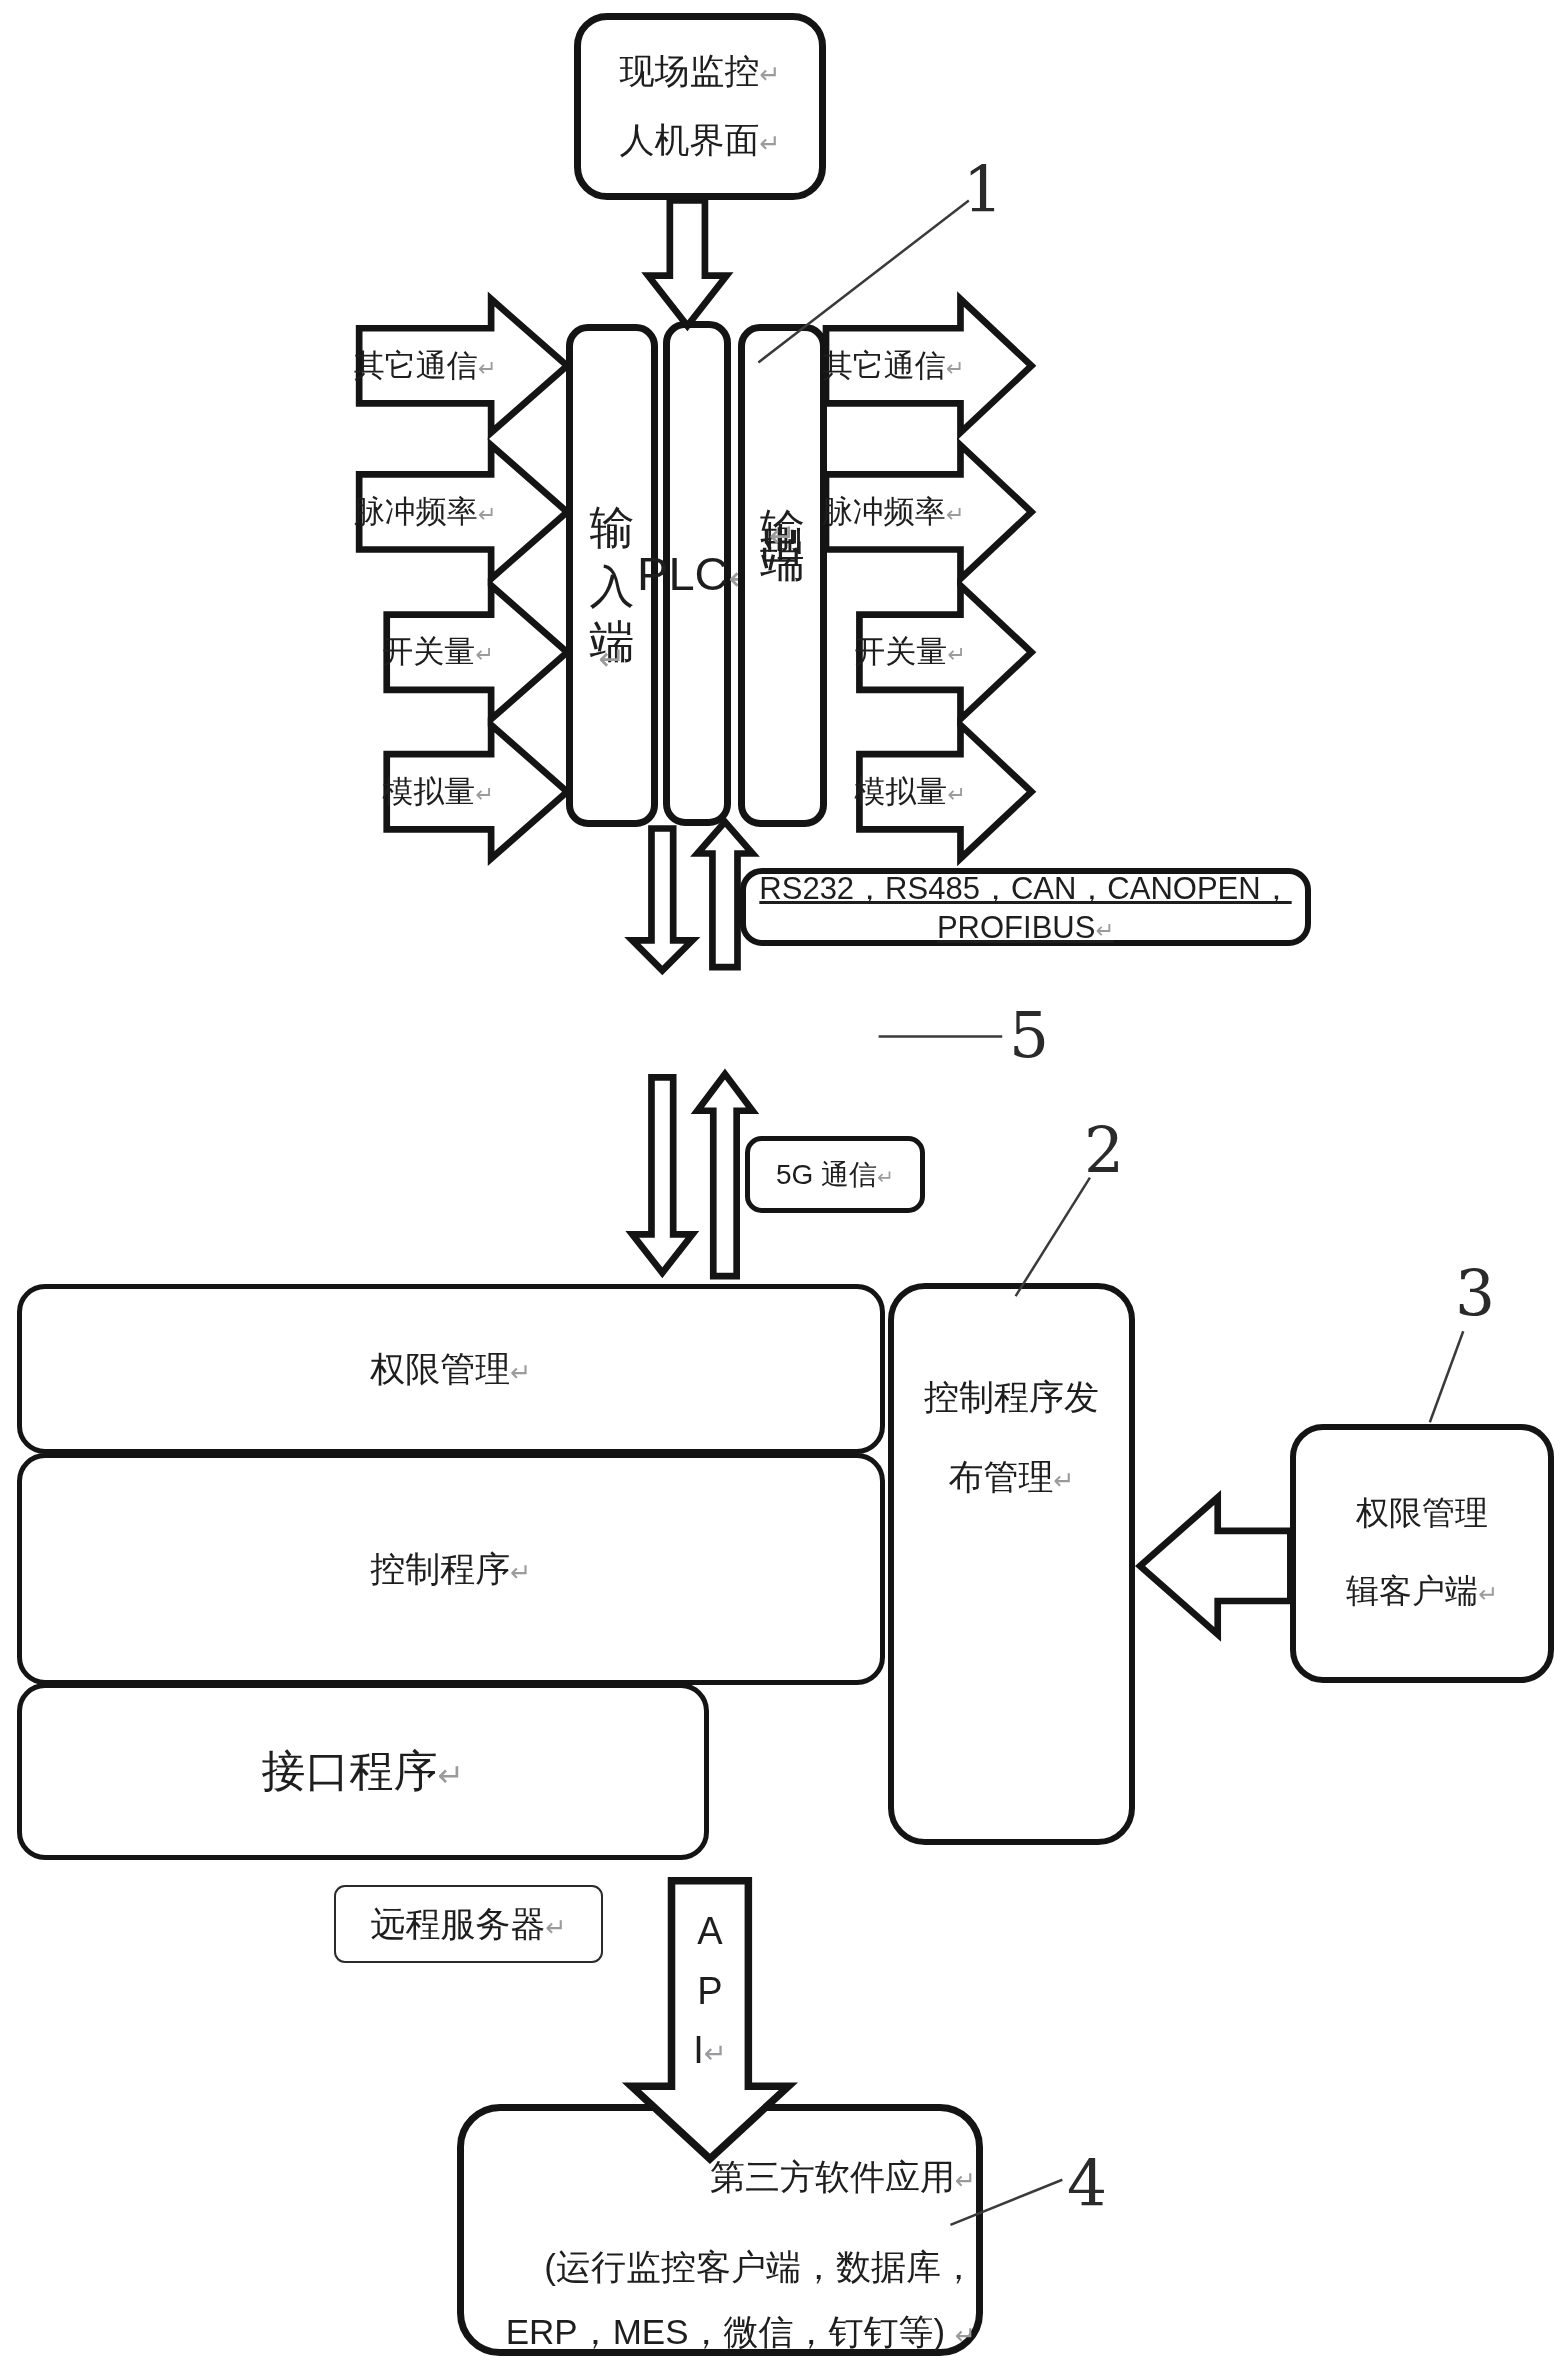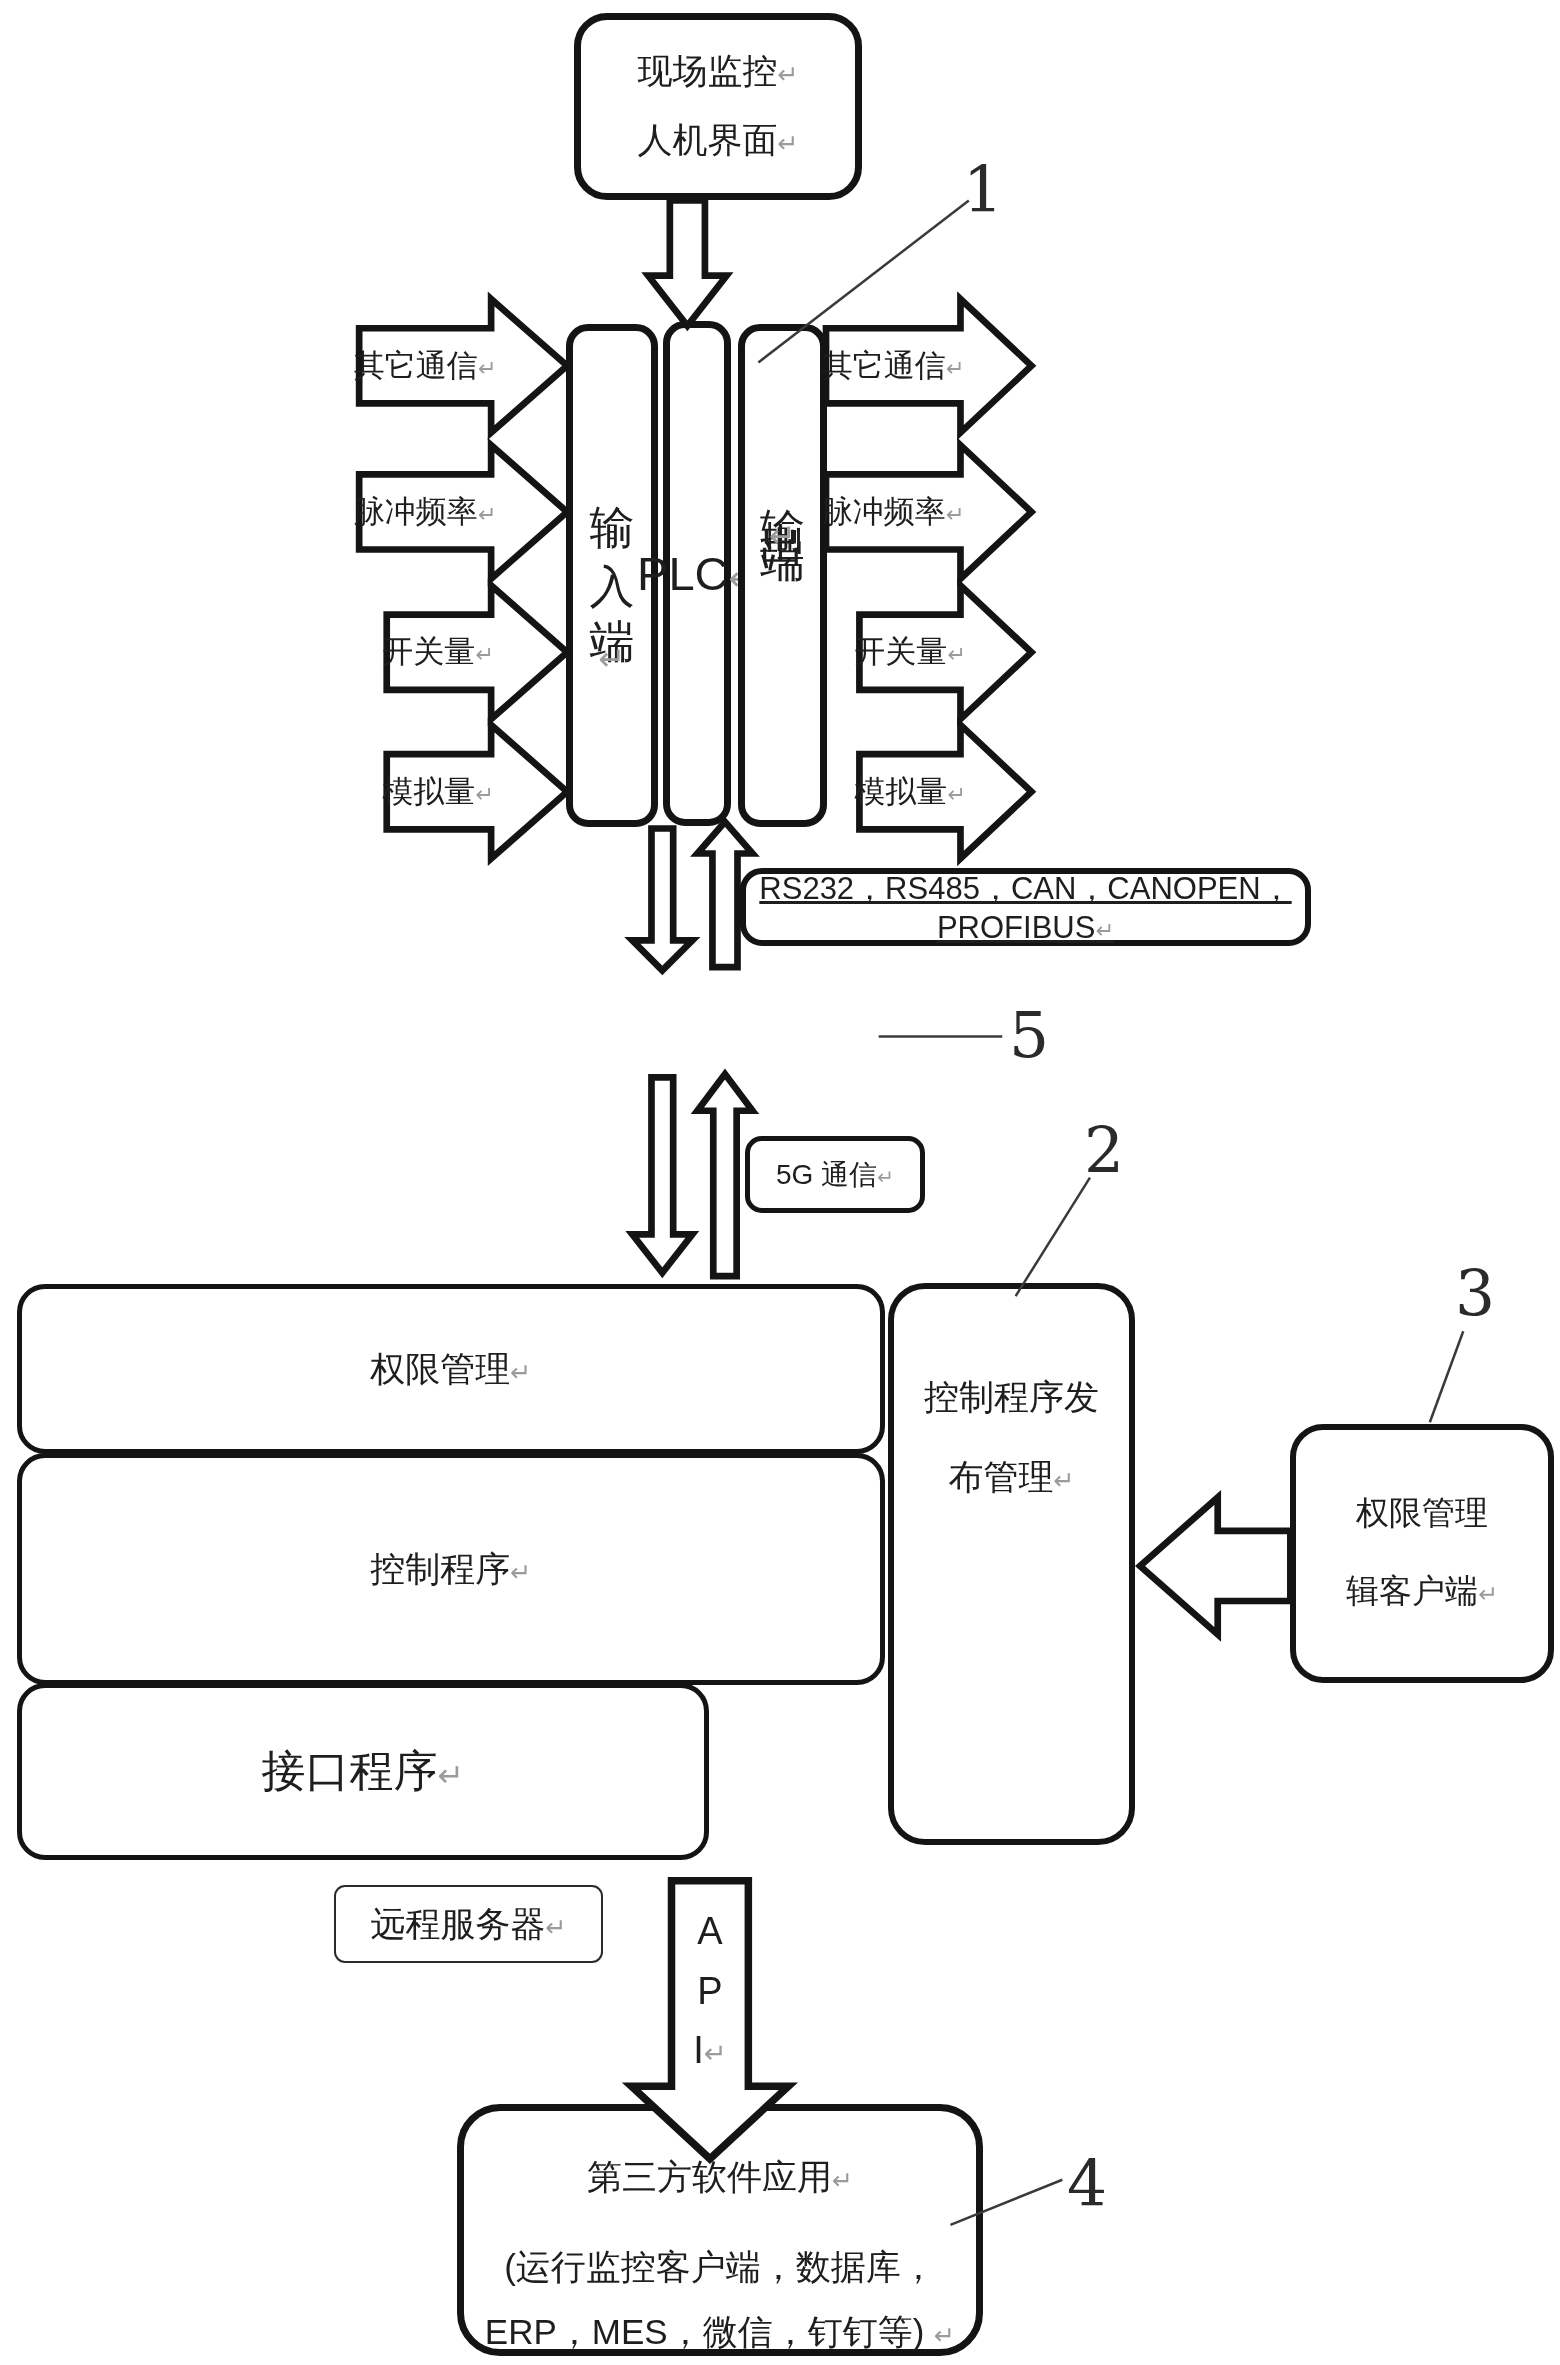--- a/index.html
+++ b/index.html
@@ -37,21 +37,21 @@
   }
   svg.overlay{position:absolute;left:0;top:0;pointer-events:none;}
   svg .blk{fill:#ffffff;stroke:#141414;stroke-width:8;stroke-linejoin:miter;}
   svg .ldr{stroke:#3a3a3a;stroke-width:3;fill:none;}
 </style>
 </head>
 <body>
 
 <div id="canvas">
 
-  <div class="bx" style="left:574px;top:12.5px;width:288px;height:187px;border-radius:33px;border-width:7.5px;font-size:35px;justify-content:space-evenly;padding:6.7px 0;">
+  <div class="bx" style="left:574px;top:12.5px;width:252px;height:187px;border-radius:33px;border-width:7.5px;font-size:35px;justify-content:space-evenly;padding:6.7px 0;">
     <div><span>现场监控</span><span class="rm">↵</span></div>
     <div><span>人机界面</span><span class="rm">↵</span></div>
   </div>
 
   <div class="bx" style="left:566px;top:324px;width:92px;height:503px;border-radius:22px;border-width:7.5px;font-size:45px;">
     <div class="vtext" style="letter-spacing:57px;margin-top:53px;"><span>输入端</span><span class="rm">↵</span></div>
   </div>
 
   <div class="bx" style="left:663px;top:321px;width:68px;height:505px;border-radius:22px;border-width:7.5px;font-size:47px;">
     <div style="white-space:nowrap;"><span>PLC</span><span class="rm">↵</span></div>
@@ -89,21 +89,21 @@
 
   <div class="bx" style="left:1290px;top:1424px;width:264px;height:259px;border-radius:33px;font-size:33px;line-height:78px;">
     <div><span>权限管理</span></div>
     <div><span>辑客户端</span><span class="rm">↵</span></div>
   </div>
 
   <div class="bx" style="left:334px;top:1885px;width:269px;height:78px;border-radius:11px;border-width:2.5px;border-color:#2b2b2b;font-size:35px;">
     <div><span>远程服务器</span><span class="rm">↵</span></div>
   </div>
 
-  <div class="bx" style="left:457px;top:2104px;width:526px;height:252px;border-radius:43px;border-width:7.5px;font-size:35px;justify-content:flex-start;">
+  <div class="bx" style="left:457px;top:2104px;width:526px;height:252px;border-radius:43px;border-width:7.5px;font-size:35px;justify-content:flex-start;align-items:flex-end;">
     <div style="margin-top:43px;"><span>第三方软件应用</span><span class="rm">↵</span></div>
     <div style="margin-top:43px;"><span>(运行监控客户端，数据库，</span></div>
     <div style="margin-top:18.4px;"><span>ERP，MES，微信，钉钉等) </span><span class="rm">↵</span></div>
   </div>
 
   <svg class="overlay" width="1561" height="2366" viewBox="0 0 1869 2833">
 
     <polygon class="blk" points="802,240 844,240 844,330 870,330 823,390 776,330 802,330"></polygon>
 
     <polygon class="blk" points="430,393 588,393 588,358 679,438 588,518 588,483 430,483"></polygon>

